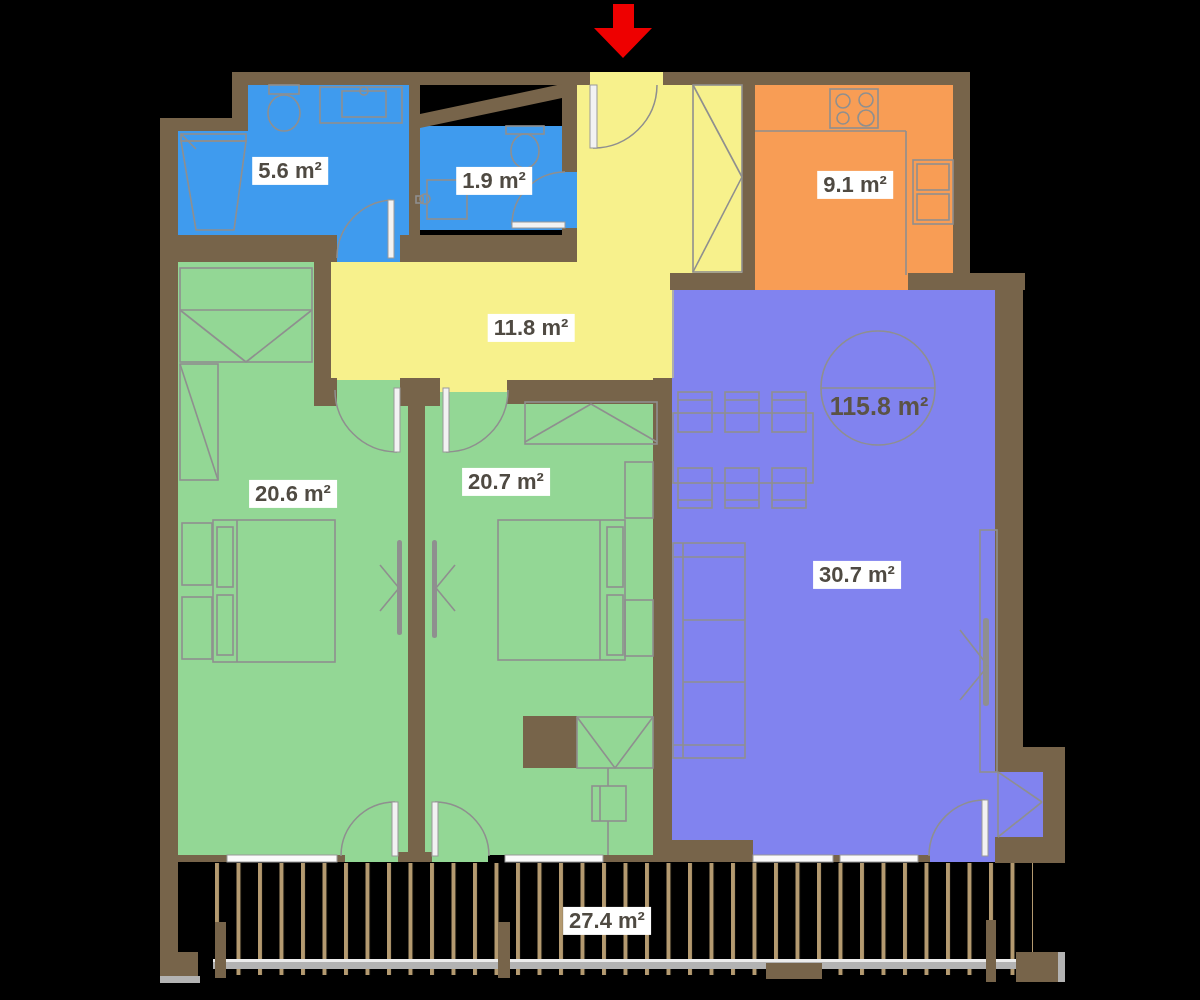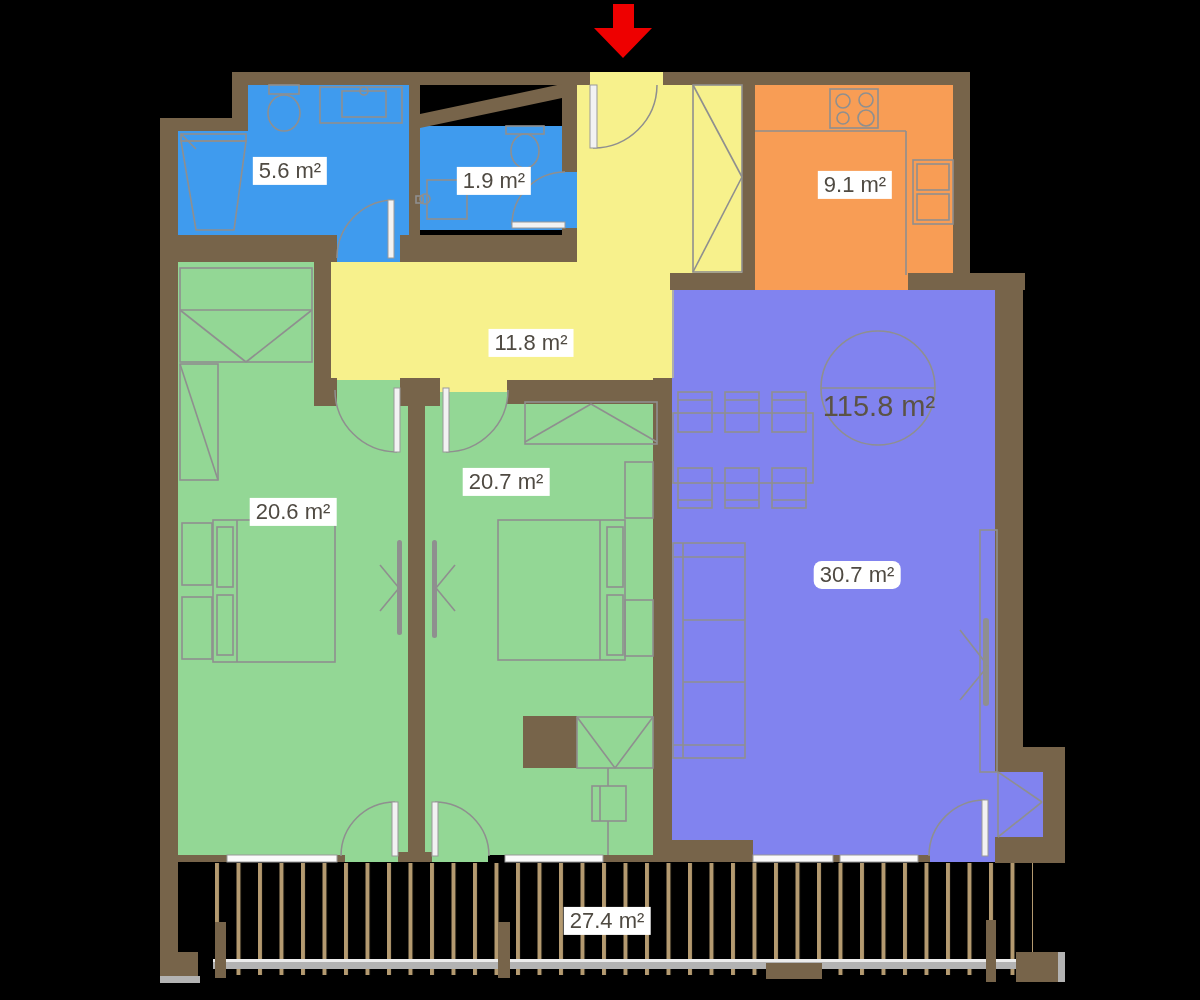--- a/index.html
+++ b/index.html
@@ -1,38 +1,38 @@
 <!DOCTYPE html>
 <html style="--background: #000000; --wall: #77644A; --bathroom: #3F9BEE; --kitchen: #F89D55; --hallway: #F7F18C; --living: #8183EF; --bedroom: #93D795; --furniture_line: #8F8F8F; --door_leaf: #F2F2F2; --window: #FAFAFA; --railing_post: #B49A70; --railing_rail: #B3B3B3; --label_text: #4F4A42; --total_text: #5B5345; --label_bg: #FFFFFF; --entrance_arrow: #EE0000;"><head>
 <meta charset="utf-8">
 <style>
   html,body{margin:0;padding:0;background:#000;}
   .plan{position:relative;width:1106px;height:1000px;background:var(--background,#000);overflow:hidden;
-        font-family:"Liberation Sans", sans-serif;}
+        font-family:"Liberation Sans", sans-serif;font-weight:bold;}
   svg{position:absolute;left:0;top:0;}
   .room-bath{fill:var(--bathroom);}
   .room-kitchen{fill:var(--kitchen);}
   .room-hall{fill:var(--hallway);}
   .room-living{fill:var(--living);}
   .room-bed{fill:var(--bedroom);}
   .wall{fill:var(--wall);}
   .furn{stroke:var(--furniture_line);stroke-width:1.6;fill:none;}
   .furn-fill{fill:var(--furniture_line);stroke:none;}
   .arc{stroke:var(--furniture_line);stroke-width:1.5;fill:none;}
   .leaf{fill:var(--door_leaf);stroke:#999;stroke-width:1;}
   .win{fill:var(--window);stroke:#999;stroke-width:1;}
   .rail{fill:var(--railing_rail);}
   .rail-hi{fill:#ECECEC;}
   .post{fill:var(--railing_post);}
   .gline{stroke:#ADADAD;stroke-width:2;}
   .arrow{fill:var(--entrance_arrow);}
   .area-label{position:absolute;transform:translate(-50%,-50%);background:var(--label_bg);
       color:var(--label_text);font-size:22px;line-height:1.1;padding:2px 6px;white-space:nowrap;}
   .total-label{position:absolute;transform:translate(-50%,-50%);background:transparent;
-      color:var(--total_text);font-size:29px;white-space:nowrap;}
+      color:var(--total_text);font-size:25px;white-space:nowrap;}
 </style>
 </head>
 <body>
 
 <div class="plan">
 <svg width="1200" height="1000" viewBox="0 0 1200 1000">
 
   <defs>
     <pattern id="rposts" width="21.5" height="112" patternUnits="userSpaceOnUse">
       <rect x="0" y="0" width="4" height="112" class="post"></rect>
@@ -291,19 +291,19 @@
     <rect class="wall" x="1016" y="952" width="49" height="30"></rect>
     <rect class="rail" x="1058" y="952" width="7" height="30"></rect>
   </g>
 
   <polygon class="arrow" points="613,4 634,4 634,28 652,28 623,58 594,28 613,28"></polygon>
 </svg>
 
 <div class="area-label" style="left:290px;top:171px;">5.6 m²</div>
 <div class="area-label" style="left:494px;top:181px;">1.9 m²</div>
 <div class="area-label" style="left:855px;top:185px;">9.1 m²</div>
-<div class="area-label" style="left:531px;top:343px;">11.8 m²</div>
+<div class="area-label" style="left:531px;top:328px;">11.8 m²</div>
 <div class="total-label" style="left:879px;top:406px;">115.8 m²</div>
-<div class="area-label" style="left:293px;top:512px;">20.6 m²</div>
+<div class="area-label" style="left:293px;top:494px;">20.6 m²</div>
 <div class="area-label" style="left:506px;top:482px;">20.7 m²</div>
-<div class="area-label" style="left:857px;top:575px;border-radius:8px;">30.7 m²</div>
+<div class="area-label" style="left:857px;top:575px;">30.7 m²</div>
 <div class="area-label" style="left:607px;top:921px;">27.4 m²</div>
 </div>
 
 </body></html>

